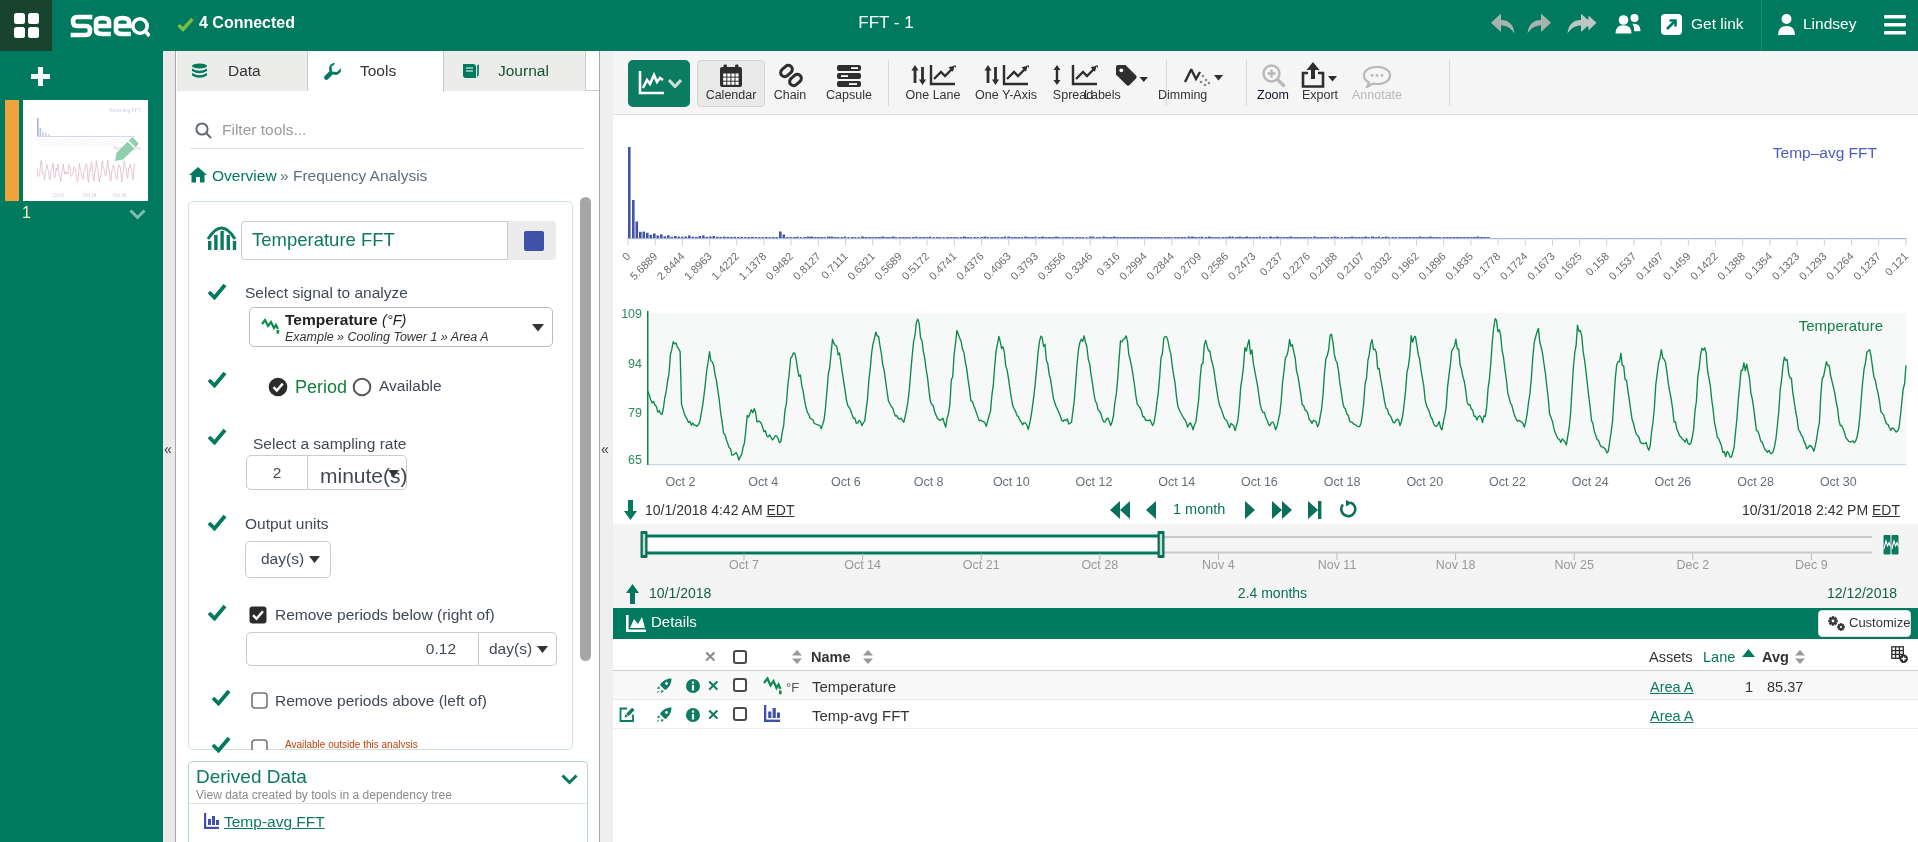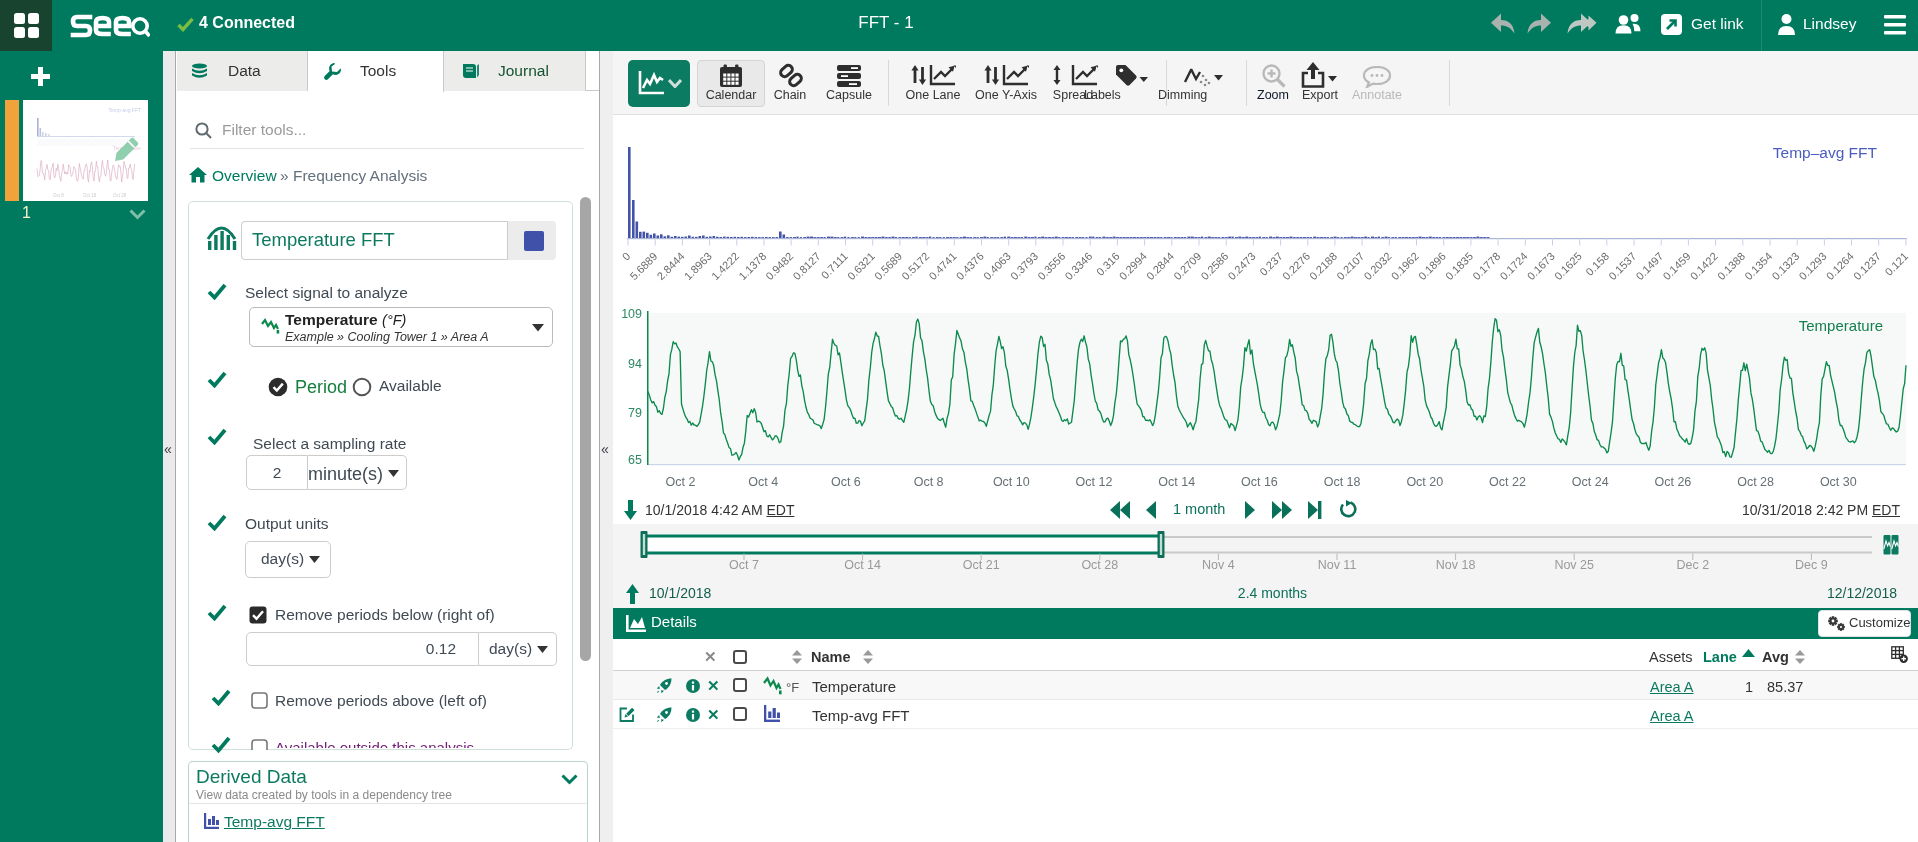--- a/index.html
+++ b/index.html
@@ -229,21 +229,21 @@
     <circle cx="10" cy="10" r="8.3" fill="none" stroke="#555" stroke-width="2"></circle>
   </svg>
 <div class="abs" style="left:379px;top:377px;font-size:15.5px;color:#404a54">Available</div>
 <svg class="abs" style="left:207px;top:428px" width="20" height="17" viewBox="0 0 20 17">
     <path d="M2 9 L7.5 14.5 L18 2" stroke="#007a5e" stroke-width="3.8" fill="none"></path>
   </svg>
 <div class="abs" style="left:253px;top:435px;font-size:15.5px;color:#404a54">Select a sampling rate</div>
 <div class="abs" style="left:246px;top:455px;width:62px;height:35px;background:#fff;border:1px solid #ccc;border-radius:5px 0 0 5px"></div>
 <div class="abs" style="left:246px;top:455px;width:62px;height:35px;text-align:center;line-height:35px;font-size:15.5px;color:#404a54">2</div>
 <div class="abs" style="left:308px;top:455px;width:99px;height:35px;background:#fff;border:1px solid #ccc;border-left:none;border-radius:0 5px 5px 0"></div>
-<div class="abs" style="left:308px;top:464px;font-size:18px;color:#404a54">minute(s)</div>
+<div class="abs" style="left:320px;top:464px;font-size:21px;color:#404a54">minute(s)</div>
 <svg class="abs" style="left:388px;top:470px" width="11" height="7">
     <path d="M0 0 h11 l-5.5 7 z" fill="#333"></path>
   </svg>
 <svg class="abs" style="left:207px;top:514px" width="20" height="17" viewBox="0 0 20 17">
     <path d="M2 9 L7.5 14.5 L18 2" stroke="#007a5e" stroke-width="3.8" fill="none"></path>
   </svg>
 <div class="abs" style="left:245px;top:515px;font-size:15.5px;color:#404a54">Output units</div>
 <div class="abs" style="left:245px;top:541px;width:86px;height:37px;background:#fff;border:1px solid #ccc;border-radius:5px"></div>
 <div class="abs" style="left:261px;top:550px;font-size:15.5px;color:#404a54">day(s)</div>
 <svg class="abs" style="left:309px;top:556px" width="11" height="7">
@@ -270,21 +270,21 @@
 <svg class="abs" style="left:251px;top:692px" width="17" height="17" viewBox="0 0 17 17">
     <rect x="1" y="1" width="15" height="15" rx="3" fill="#fff" stroke="#777" stroke-width="1.6"></rect>
   </svg>
 <div class="abs" style="left:275px;top:692px;font-size:15.5px;color:#404a54">Remove periods above (left of)</div>
 <svg class="abs" style="left:211px;top:736px" width="20" height="17" viewBox="0 0 20 17">
     <path d="M2 9 L7.5 14.5 L18 2" stroke="#007a5e" stroke-width="3.8" fill="none"></path>
   </svg>
 <svg class="abs" style="left:251px;top:739px" width="17" height="11" viewBox="0 0 17 11">
     <rect x="1" y="1" width="15" height="15" rx="3" fill="#fff" stroke="#777" stroke-width="1.6"></rect>
   </svg>
-<div class="abs" style="left:275px;top:739px;width:260px;height:9px;overflow:hidden;font-size:15px;color:#701a75">Available outside this analysis</div>
+<div class="abs" style="left:285px;top:739px;width:260px;height:9px;overflow:hidden;font-size:10px;color:#c2410c">Available outside this analysis</div>
 <div class="abs" style="left:580px;top:197px;width:11px;height:464px;background:#a6a6a6;border-radius:6px"></div>
 <div class="abs" style="left:188px;top:761px;width:400px;height:82px;background:#fff;border:1px solid #b9d6cc;border-radius:5px 5px 0 0;border-bottom:none"></div>
 <div class="abs" style="left:196px;top:766px;font-size:19px;color:#0d7a60">Derived Data</div>
 <svg class="abs" style="left:561px;top:774px" width="17" height="11" viewBox="0 0 17 11">
     <path d="M1.5 1.5 L8.5 8.5 L15.5 1.5" stroke="#007a5e" stroke-width="3" fill="none"></path>
   </svg>
 <div class="abs" style="left:196px;top:788px;font-size:12px;color:#8a8a8a">View data created by tools in a dependency tree</div>
 <div class="abs" style="left:189px;top:803px;width:398px;height:1px;background:#e4e4e4"></div>
 <svg class="abs" style="left:204px;top:813px" width="15" height="16" viewBox="0 0 15 16">
     <g fill="#3f51a8">
@@ -912,21 +912,21 @@
 <svg class="abs" style="left:791px;top:650px" width="12" height="14" viewBox="0 0 12 14">
     <path d="M6 0 L11 5.5 L1 5.5 Z" fill="#999"></path>
     <path d="M6 14 L11 8.5 L1 8.5 Z" fill="#999"></path>
   </svg>
 <div class="abs" style="left:811px;top:649px;font-size:14.5px;font-weight:bold;color:#333">Name</div>
 <svg class="abs" style="left:862px;top:650px" width="12" height="14" viewBox="0 0 12 14">
     <path d="M6 0 L11 5.5 L1 5.5 Z" fill="#999"></path>
     <path d="M6 14 L11 8.5 L1 8.5 Z" fill="#999"></path>
   </svg>
 <div class="abs" style="left:1649px;top:649px;font-size:14.5px;font-weight:normal;color:#333">Assets</div>
-<div class="abs" style="left:1703px;top:649px;font-size:14.5px;font-weight:bold;color:#007a5e">Lane</div>
+<div class="abs" style="left:1703px;top:649px;font-size:14.5px;font-weight:normal;color:#007a5e">Lane</div>
 <svg class="abs" style="left:1742px;top:649px" width="13" height="8">
     <path d="M6.5 0 L13 8 L0 8 Z" fill="#007a5e"></path>
   </svg>
 <div class="abs" style="left:1762px;top:649px;font-size:14.5px;font-weight:bold;color:#333">Avg</div>
 <svg class="abs" style="left:1794px;top:650px" width="12" height="14" viewBox="0 0 12 14">
     <path d="M6 0 L11 5.5 L1 5.5 Z" fill="#999"></path>
     <path d="M6 14 L11 8.5 L1 8.5 Z" fill="#999"></path>
   </svg>
 <svg class="abs" style="left:1891px;top:646px" width="17" height="17" viewBox="0 0 17 17">
     <g stroke="#2e2e2e" fill="none" stroke-width="1.3">

